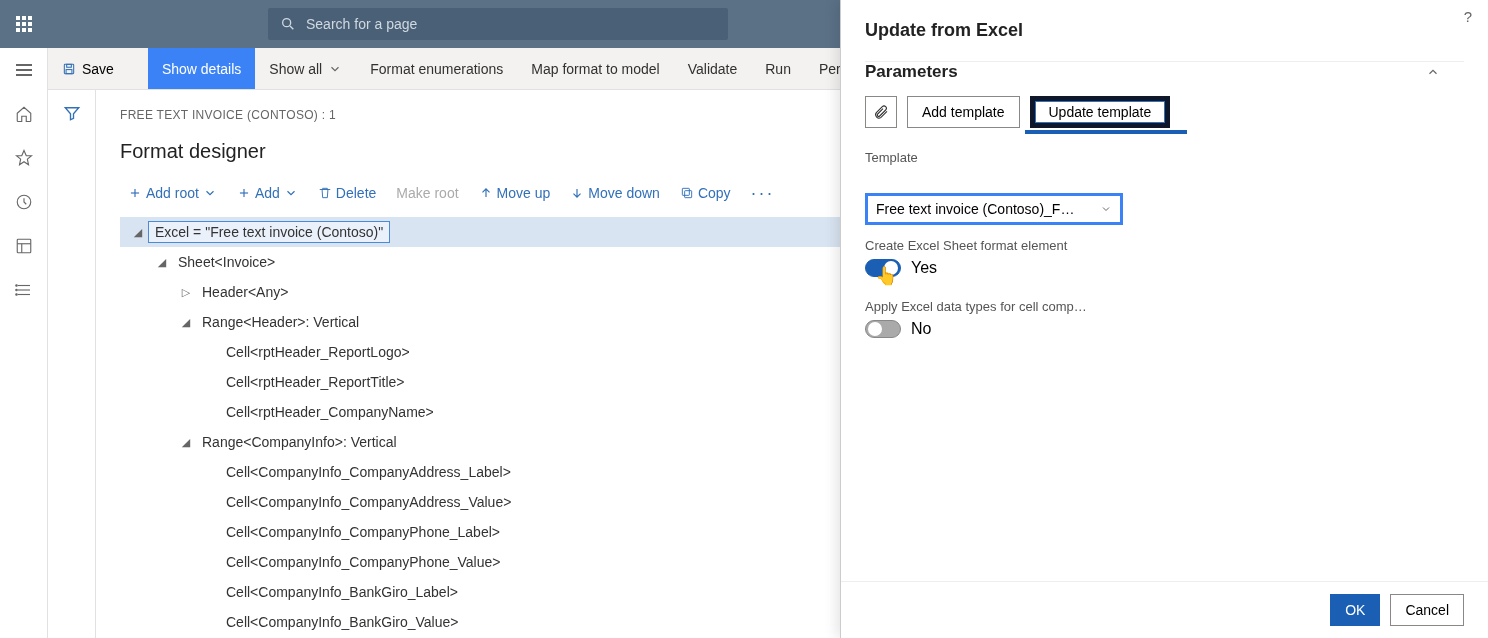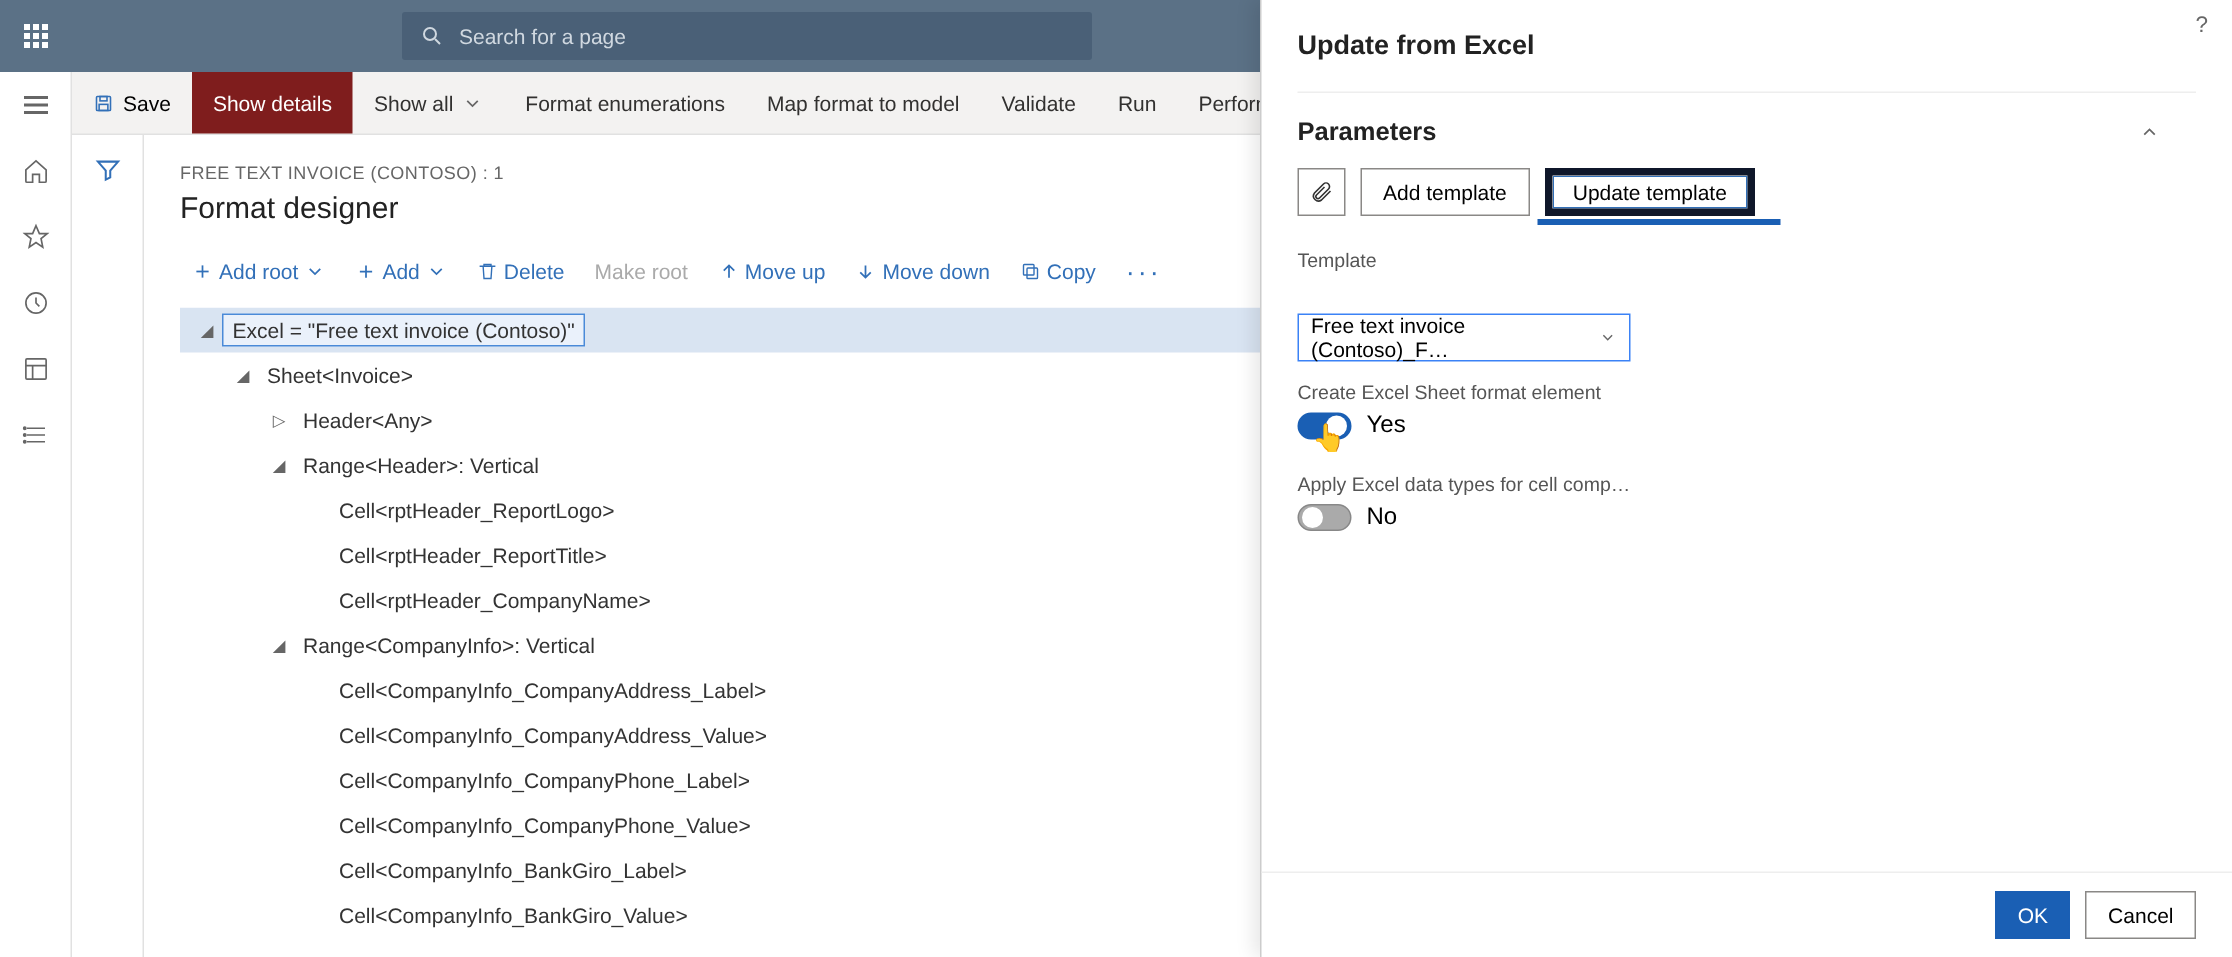--- a/index.html
+++ b/index.html
@@ -19,30 +19,30 @@
     .layout-row { display: flex; height: calc(100% - 48px); }
     .left-rail { width: 48px; background: #fff; border-right: 1px solid #e1e1e1; display: flex; flex-direction: column; align-items: center; padding-top: 12px; gap: 24px; }
     .left-rail .rail-item { width: 20px; height: 20px; color: #666; cursor: pointer; display: flex; align-items: center; justify-content: center; }
     .hamburger-line { width: 16px; height: 2px; background: #666; position: relative; }
     .hamburger-line::before, .hamburger-line::after { content:''; position:absolute; left:0; width:16px; height:2px; background:#666; }
     .hamburger-line::before { top:-5px; } .hamburger-line::after { top:5px; }
 
     .main-area { flex: 1; display: flex; flex-direction: column; position: relative; }
     .action-bar { height: 42px; background: #f3f2f1; display: flex; align-items: center; border-bottom: 1px solid #e1e1e1; }
     .action-item { padding: 0 14px; height: 100%; display: flex; align-items: center; font-size: 14px; color: #323130; cursor: pointer; gap: 6px; }
-    .action-item.active { background: #7f1d1d; color: #fff; }
+    .action-item.active { background: #3b82f6; color: #fff; margin-left: 20px; }
     .action-item svg { width: 14px; height: 14px; }
     .fl-save { color: #000000; }
 
     .content-row { flex: 1; display: flex; overflow: hidden; }
     .filter-col { width: 48px; border-right: 1px solid #e1e1e1; display: flex; justify-content: center; padding-top: 14px; }
     .filter-col svg { width: 18px; height: 18px; stroke: #3270b8; }
 
     .designer-col { flex: 1; padding: 18px 24px 0 24px; display: flex; flex-direction: column; overflow: hidden; }
-    .breadcrumb { font-size: 12px; color: #666; letter-spacing: .3px; margin-bottom: 6px; }
+    .breadcrumb { font-size: 12px; color: #666; letter-spacing: .3px; margin-bottom: 18px; }
     .page-title { font-size: 20px; font-weight: 400; color: #222; margin-bottom: 14px; }
 
     .tree-toolbar { display: flex; align-items: center; gap: 4px; margin-bottom: 8px; height: 32px; }
     .tbtn { color: #3270b8; font-size: 14px; padding: 4px 8px; display: inline-flex; align-items: center; gap: 4px; cursor: pointer; }
     .tbtn.disabled { color: #aaa; cursor: default; }
     .tbtn svg { width: 14px; height: 14px; }
 
     .tree { flex: 1; overflow: auto; border-right: 8px solid #d9e4f2; padding-right: 8px; }
     .tree-row { height: 30px; display: flex; align-items: center; font-size: 14px; color: #333; padding-left: 8px; }
     .tree-row.selected { background: #d9e4f2; }
@@ -64,21 +64,21 @@
     .help-link { position:absolute; top:8px; right:16px; color:#666; font-size:15px; }
     .flyout-title { font-size: 18px; font-weight: 600; color: #222; margin: 6px 0 20px; }
     .params-bar { display: flex; align-items: center; justify-content: space-between; padding-right: 24px; }
     .params-title { font-size: 17px; font-weight: 600; color: #222; }
     .flyout-body { padding: 14px 24px; flex: 1; }
     .btn-row { display: flex; gap: 10px; margin-bottom: 18px; align-items: center; }
     .btn { border: 1px solid #8a8886; background: #fff; height: 32px; padding: 0 14px; font-size: 14px; cursor: pointer; display: inline-flex; align-items: center; }
     .btn.icon-only { width: 32px; padding: 0; justify-content: center; }
     .btn.highlighted { border: 5px solid #0f172a; box-shadow: inset 0 0 0 1px #3270b8; } 
     .field-lbl2 { font-size: 13px; color: #555; margin-top: 13px; margin-bottom: 4px; }
-    .select { border: 1px solid #3b82f6; height: 32px; width: 222px; display: flex; align-items: center; justify-content: space-between; padding: 0 8px; font-size: 14px; margin-top: 28px; }
+    .select { border: 3px solid #3b82f6; height: 32px; width: 258px; display: flex; align-items: center; justify-content: space-between; padding: 0 8px; font-size: 14px; margin-top: 28px; }
     .toggle-row { display: flex; align-items: center; gap: 10px; margin-top: 6px; }
     .toggle { width: 36px; height: 18px; border-radius: 10px; background: #aaa; position: relative; cursor: pointer; border: 1px solid #888; }
     .toggle .knob { position: absolute; top: 1px; width: 14px; height: 14px; border-radius: 50%; background: #fff; transition: .15s; }
     .toggle.on { background: #1a5fb4; border-color: #1a5fb4; }
     .toggle.on .knob { right: 2px; }
     .toggle.off .knob { left: 2px; }
     .cursor-hand { position: absolute; font-size: 18px; pointer-events: none; }
 
     .flyout-footer { padding: 12px 24px; display: flex; justify-content: flex-end; gap: 10px; border-top: 1px solid #eee; }
     .btn.primary { background: #1a5fb4; border-color: #1a5fb4; color: #fff; }
@@ -346,21 +346,21 @@
       </div>
     </div>
   </div>
 </div>
 
 <div class="flyout">
   <div class="help-link">?</div>
   <div class="flyout-header">
     <div class="flyout-title">Update from Excel</div>
     <hr class="sep">
-    <div class="params-bar" style="margin-top:16px;">
+    <div class="params-bar" style="margin-top:0;">
       <div class="params-title">Parameters</div>
       <svg width="14" height="14" viewBox="0 0 24 24" fill="none" stroke="#666" stroke-width="2">
           <path d="M18 15l-6-6-6 6"></path>
         </svg>
     </div>
   </div>
   <div class="flyout-body">
     <div class="btn-row">
       <button class="btn icon-only">
         <svg width="16" height="16" viewBox="0 0 24 24" fill="none" stroke="#333" stroke-width="1.6">

